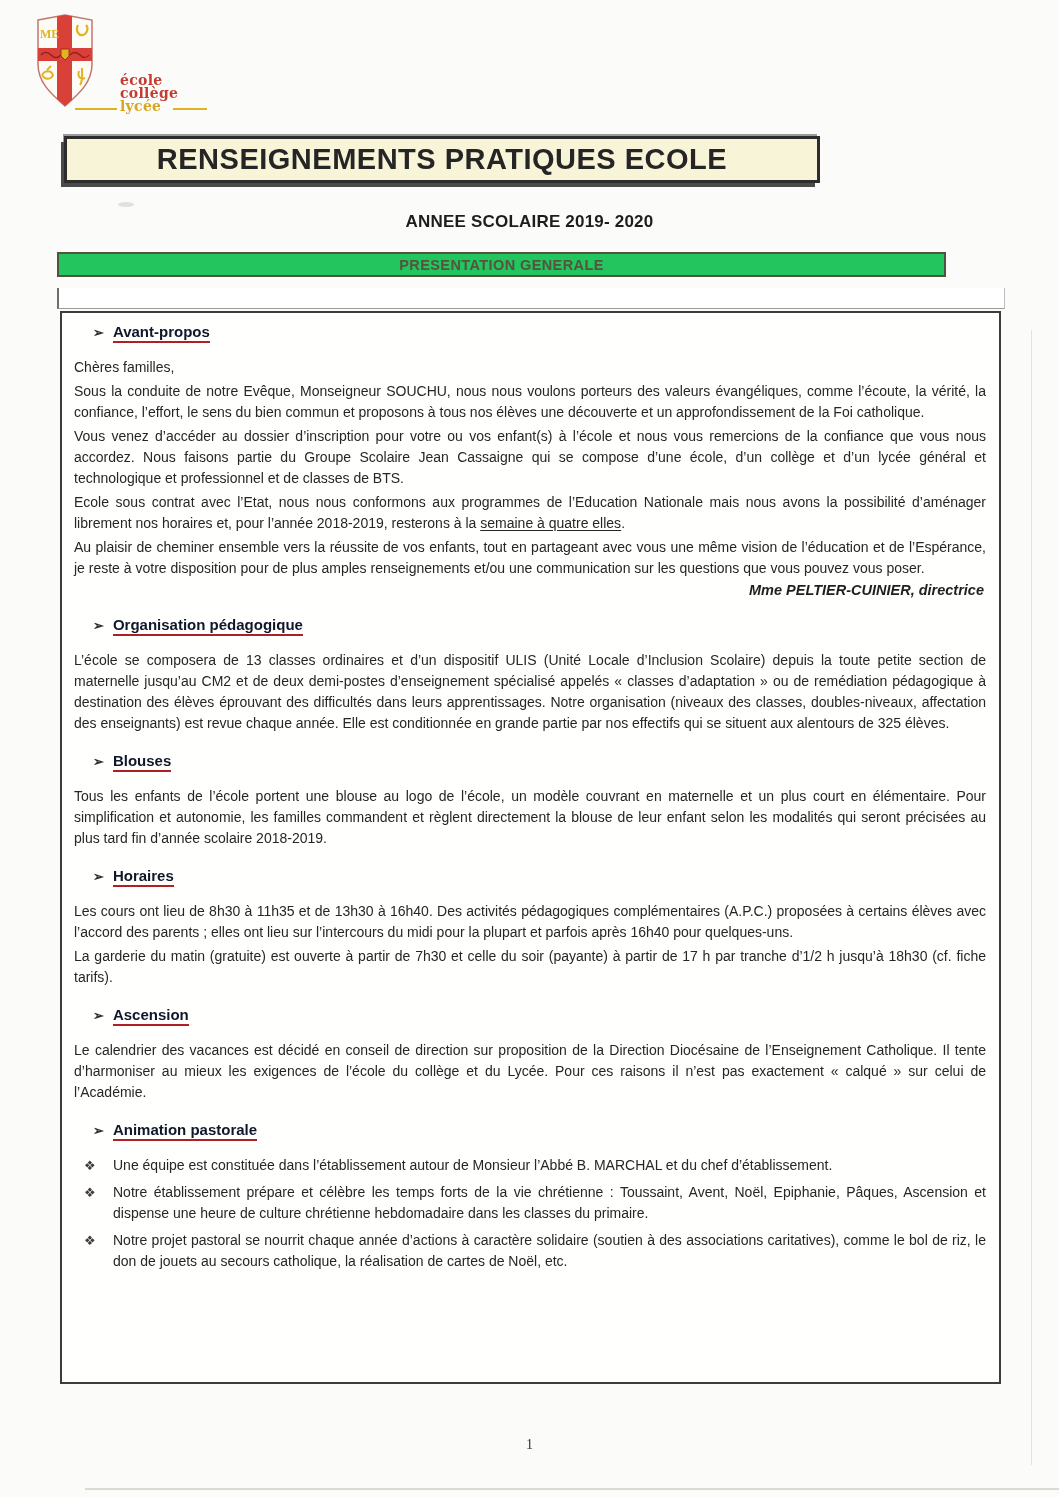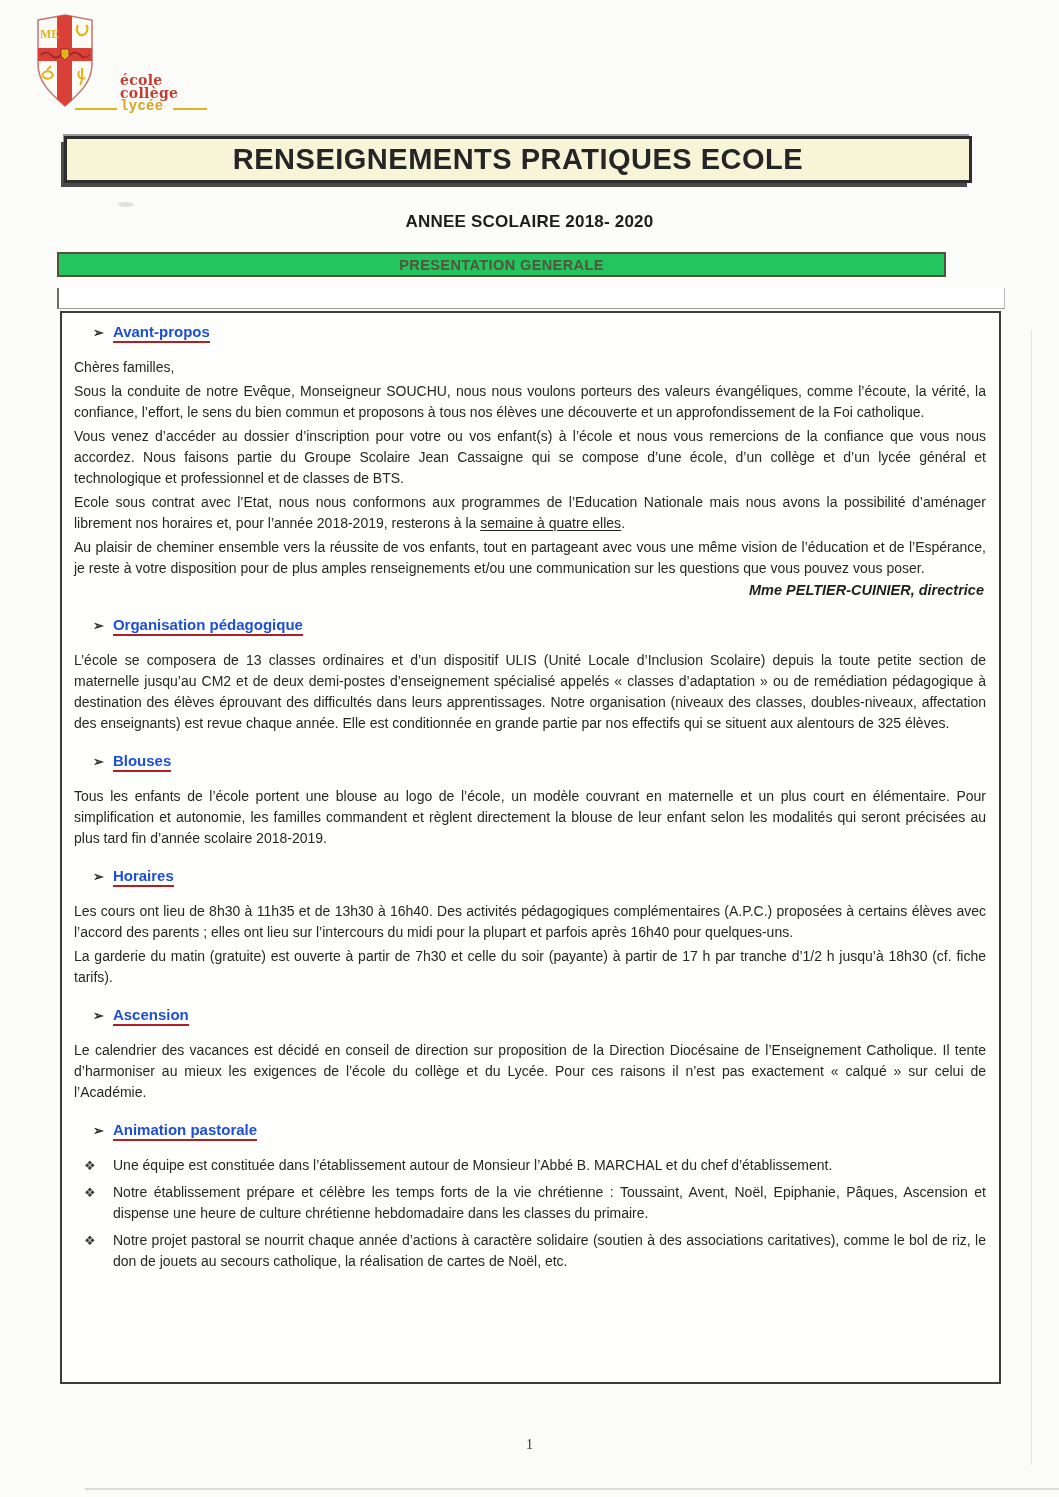--- a/index.html
+++ b/index.html
@@ -15,28 +15,28 @@
 
   
   .logo{position:absolute;left:33px;top:12px;width:190px;height:110px;}
   .crest{position:absolute;left:0;top:0;}
   .logo-text{
     position:absolute;left:87px;top:62px;
     font-family:"DejaVu Serif", serif;
     font-size:14px;line-height:13px;font-weight:bold;letter-spacing:0.3px;
   }
   .logo-line1,.logo-line2{color:#c23c30;}
-  .logo-line3{color:#d9a520;font-family:Liberation Mono, monospace;}
+  .logo-line3{color:#d9a520;}
   .logo-dash{position:absolute;height:2px;background:#e0b320;top:96px;}
   .dash-l{left:42px;width:42px;}
   .dash-r{left:140px;width:34px;}
 
   
   .title-banner{
-    position:absolute;left:64px;top:136px;width:908px;height:47px;
+    position:absolute;left:64px;top:136px;width:756px;height:47px;
     background:#f8f4d8;
     border:3px solid #2d2d2d;
     box-shadow:-4px 5px 0 -1px #4a4a4a, -2px -3px 0 -1px #9c9c9c;
     display:flex;align-items:center;justify-content:center;
     font-size:29px;font-weight:bold;letter-spacing:0.5px;color:#252525;
     box-sizing:border-box;
   }
 
   
   .subtitle{
@@ -73,21 +73,21 @@
     overflow:hidden;
   }
   .sec-heading{
     margin:16px 0 14px 19px;
     font-size:15px;font-weight:bold;line-height:21px;
     white-space:nowrap;
   }
   .sec-heading.first{margin-top:0;}
   .sec-heading .marker{color:#2e2e2e;font-size:13px;margin-right:9px;}
   .sec-heading .htext{
-    color:#1d4ed8;
+    color:#0f172a;
     border-bottom:2px solid #b01f24;padding-bottom:1px;
   }
   .para{
     margin:0 0 3px 0;
     font-size:14px;line-height:21px;
     text-align:justify;color:#262626;
   }
   .salutation{margin:0 0 3px 0;font-size:14px;line-height:21px;color:#262626;}
   .uline{text-decoration:underline;text-underline-offset:2px;}
   .signature{
@@ -147,21 +147,21 @@
       <div class="logo-line1">école</div>
       <div class="logo-line2">collège</div>
       <div class="logo-line3">lycée</div>
     </div>
     <div class="logo-dash dash-l"></div>
     <div class="logo-dash dash-r"></div>
   </div>
 
   <div class="title-banner">RENSEIGNEMENTS PRATIQUES ECOLE</div>
 
-  <div class="subtitle">ANNEE SCOLAIRE 2018- 2020</div>
+  <div class="subtitle">ANNEE SCOLAIRE 2019- 2020</div>
 
   <div class="section-banner">PRESENTATION GENERALE</div>
   <div class="strip"></div>
 
   <div class="content-box">
 
     <div class="sec-heading first">
       <span class="marker">➢</span><span class="htext">Avant-propos</span>
     </div>
     <p class="salutation">Chères familles,</p>

